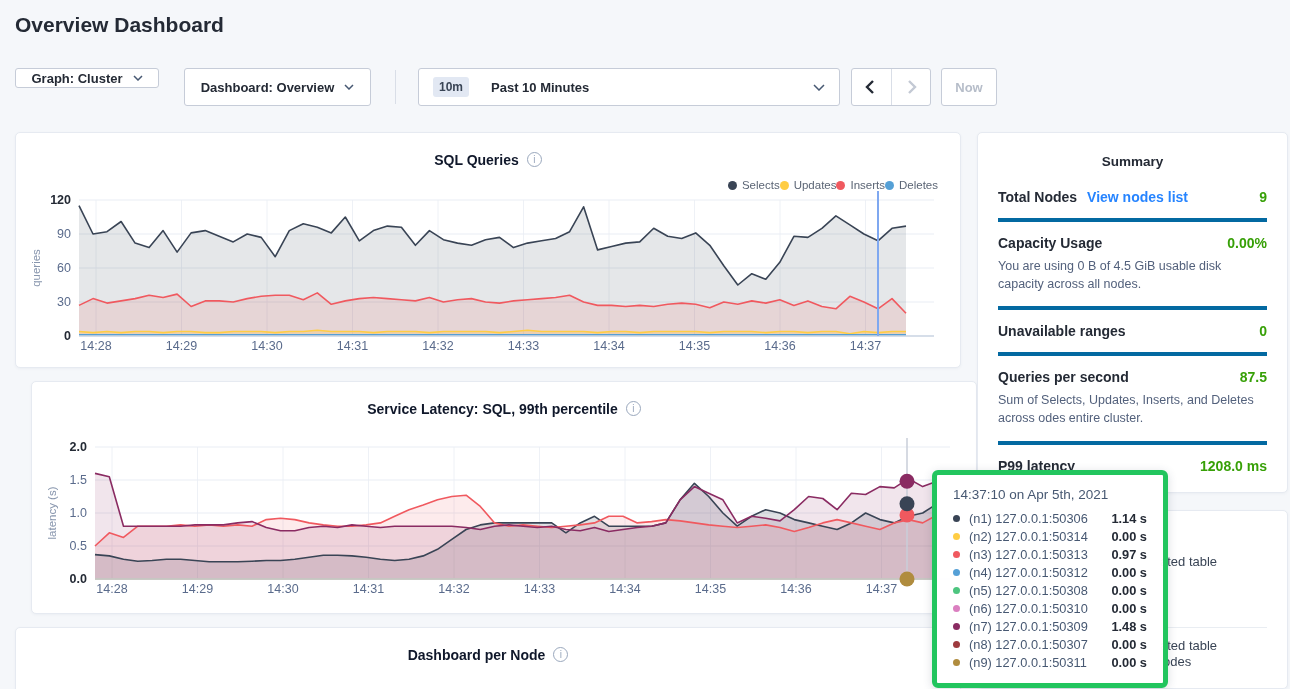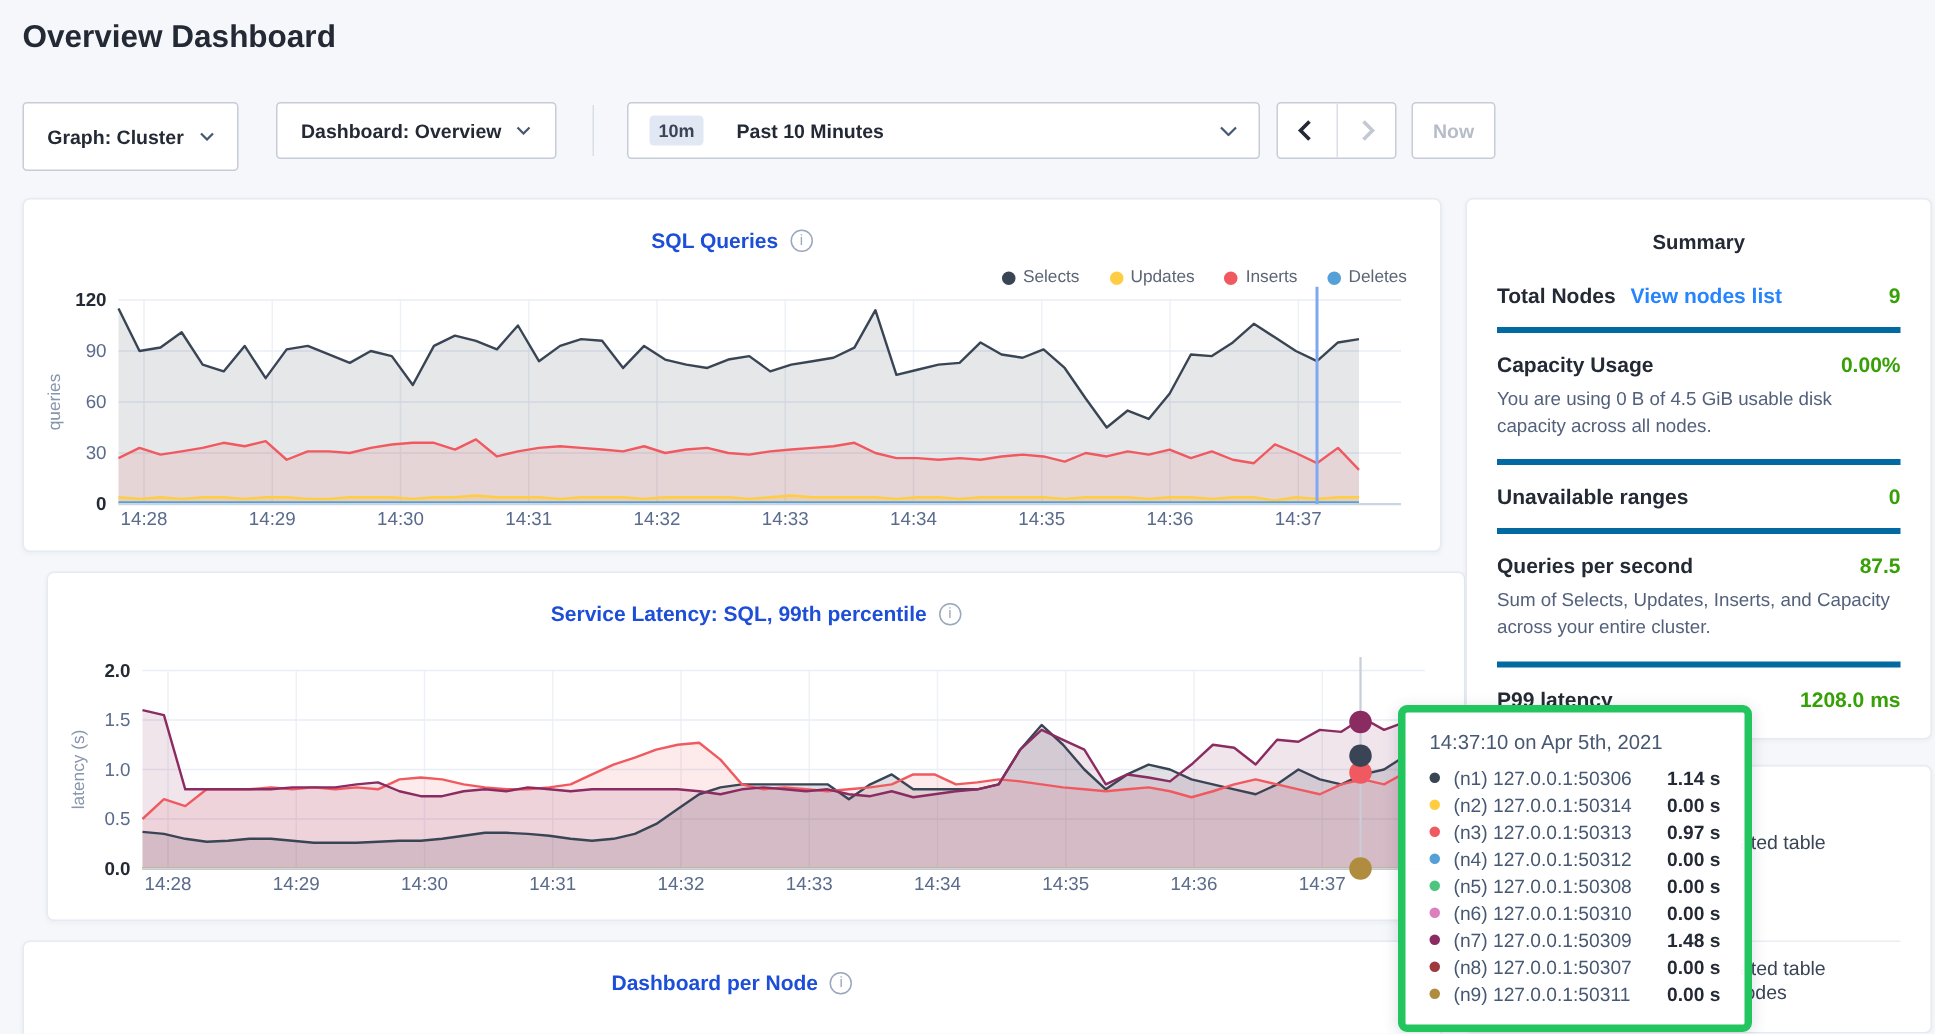--- a/index.html
+++ b/index.html
@@ -12,43 +12,43 @@
   :root { --green:#37a007; --link:#2684ff; }
 
   #page-title { position:absolute; left:15px; top:13px; font-size:21px; font-weight:600; color:#242a35; }
 
   .ctrl-btn {
     position:absolute; background:#fff; border:1px solid #c6ccd8; border-radius:3px;
     display:flex; align-items:center; justify-content:center;
     font-size:13px; font-weight:bold; color:#242a35; cursor:pointer; gap:10px;
     font-family:"Liberation Sans", sans-serif;
   }
-  #graph-btn { left:15px; top:68px; width:144px; height:46px; }
+  #graph-btn { left:15px; top:68px; width:144px; height:20px; }
   #dashboard-btn { left:184px; top:68px; width:187px; height:38px; }
   #ctrl-divider { position:absolute; left:395px; top:70px; width:1px; height:34px; background:#d9dee7; }
   #time-btn { left:418px; top:68px; width:422px; height:38px; justify-content:flex-start; padding:0 14px; }
   .badge { background:#e2e8f3; border-radius:3px; font-size:12px; font-weight:bold; color:#394455; padding:3px 6px; margin-right:12px; }
   #time-chevron { margin-left:auto; }
   #arrow-group { position:absolute; left:851px; top:68px; width:80px; height:38px; border:1px solid #c6ccd8; border-radius:3px; background:#fff; display:flex; }
   .arrow-seg { flex:1; display:flex; align-items:center; justify-content:center; cursor:pointer; background:none; border:none; }
   .arrow-seg + .arrow-seg { border-left:1px solid #d9dee7; }
   #now-btn { left:941px; top:68px; width:56px; height:38px; color:#b6bdc9; cursor:default; }
 
   .card { position:absolute; background:#fff; border:1px solid #e6eaf1; border-radius:5px; box-shadow:0 1px 3px rgba(56,76,108,.05); }
   #card-sql      { left:15px; top:132px; width:946px; height:236px; }
   #card-latency  { left:15px; top:381px; width:946px; height:233px;margin-left:16px; }
   #card-replicas { left:15px; top:627px; width:946px; height:120px; }
   #card-summary  { left:977px; top:132px; width:311px; height:361px; padding:0 20px; }
   #card-events   { left:977px; top:510px; width:311px; height:179px; }
 
-  .chart-title-row { display:flex; justify-content:center; align-items:flex-end; gap:8px; margin-top:19px; font-weight:bold; font-size:14px; color:#1d4ed8; }
+  .chart-title-row { display:flex; justify-content:center; align-items:flex-start; gap:8px; margin-top:19px; font-weight:bold; font-size:14px; color:#0f172a; }
   .info-icon { width:15px; height:15px; border:1px solid #9aa8bd; border-radius:50%; color:#9aa8bd; font-size:10px; font-weight:normal; display:flex; align-items:center; justify-content:center; cursor:pointer; }
   .info-icon::before { content:"i"; }
 
-  .legend { position:absolute; right:22px; top:46px; display:flex; gap:20px; }
+  .legend { position:absolute; right:22px; top:46px; display:flex; }
   .legend-item { display:flex; align-items:center; gap:5px; font-size:11.5px; color:#5b6575; cursor:pointer; }
   .legend-dot { width:9px; height:9px; border-radius:50%; }
 
   svg.plot { position:absolute; left:0; }
   #svg-sql { top:58px; }
   #svg-latency { top:56px; }
   svg.plot text { font-family:"Liberation Sans", sans-serif; }
 
   .sum-title { text-align:center; font-weight:bold; font-size:13.5px; margin:21px 0 7px; color:#242a35; }
   .sum-row { padding:13px 0; border-bottom:4px solid #0369a1; }
@@ -269,21 +269,21 @@
       <span>Unavailable ranges</span>
       <span class="sum-value">0</span>
     </div>
   </div>
 
   <div class="sum-row">
     <div class="sum-head">
       <span>Queries per second</span>
       <span class="sum-value">87.5</span>
     </div>
-    <div class="sum-desc">Sum of Selects, Updates, Inserts, and Capacity across your entire cluster.</div>
+    <div class="sum-desc">Sum of Selects, Updates, Inserts, and Deletes across odes entire cluster.</div>
   </div>
 
   <div class="sum-row">
     <div class="sum-head">
       <span>P99 latency</span>
       <span class="sum-value">1208.0 ms</span>
     </div>
   </div>
 </div>
 

